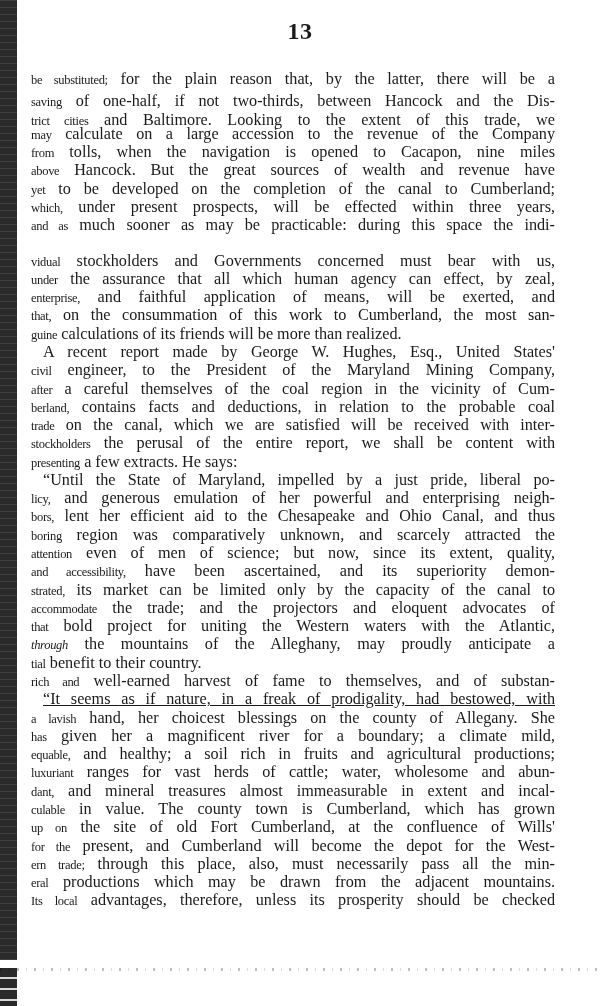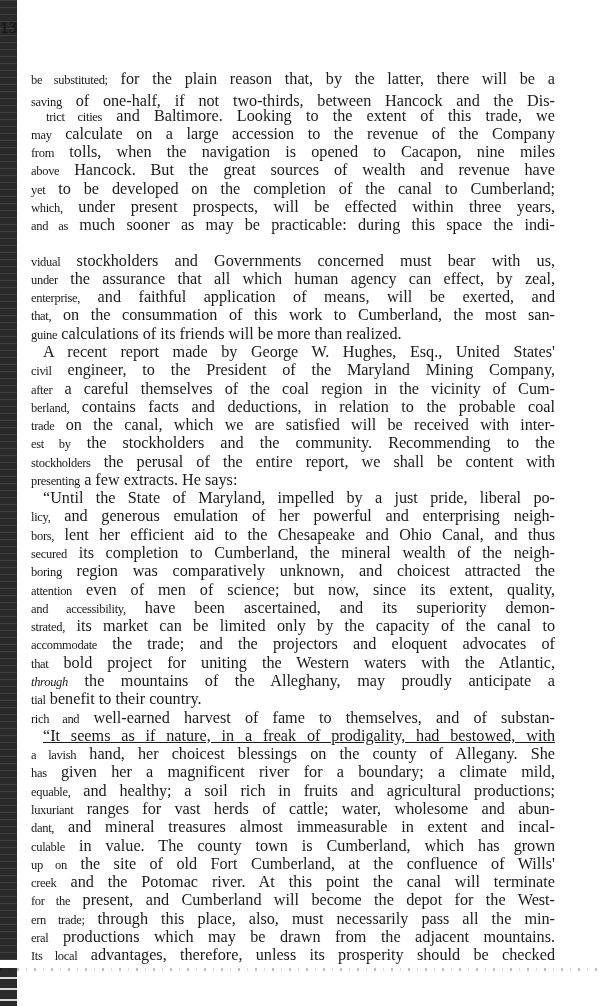--- a/index.html
+++ b/index.html
@@ -16,22 +16,22 @@
   }
   .edge-strip-bottom {
     position: absolute; left: 0; top: 968px; width: 17px; height: 38px;
     background: repeating-linear-gradient(180deg, #2a2a2a 0 9px, #d8d8d8 9px 11px);
   }
   .scan-noise {
     position: absolute; left: 0; top: 968px; width: 600px; height: 3px;
     background: repeating-linear-gradient(90deg, rgba(0,0,0,0.25) 0 2px, transparent 2px 9px, rgba(0,0,0,0.15) 9px 10px, transparent 10px 17px);
   }
   .page-number {
-    position: absolute; top: 18px; left: 0; width: 600px; text-align: left;
-    font-size: 17px; font-weight: bold; letter-spacing: 0.5px;
+    position: absolute; top: 18px; left: 0; width: 600px; text-align: center;
+    font-size: 24px; font-weight: bold; letter-spacing: 0.5px;
   }
   .text-block {
     position: absolute; left: 31px; top: 70px; width: 524px;
   }
   .line {
     display: block; height: 21.9px; line-height: 21.9px;
     font-size: 16.2px; white-space: nowrap;
     text-align: justify; text-align-last: justify;
   }
   .line.last { text-align-last: left; }
@@ -43,59 +43,56 @@
 
 <div class="edge-strip"></div>
 <div class="edge-strip-bottom"></div>
 <div class="scan-noise"></div>
 
 <div class="page-number">13</div>
 
 <div class="text-block" id="text-block">
     <div class="line" style="height: 18.2917px; line-height: 18.2917px;"><span class="small">be substituted;</span><span> for the plain reason that, by the latter, there will be a</span></div>
     <div class="line" style="height: 18.2917px; line-height: 27px;"><span class="small">saving</span><span> of one-half, if not two-thirds, between Hancock and the Dis-</span></div>
-    <div class="line" style="height: 18.2917px; line-height: 19px; margin-left: 15px;"><span class="small">trict cities</span><span> and Baltimore.  Looking to the extent of this trade, we</span></div>
+    <div class="line" style="height: 18.2917px; line-height: 27px;"><span class="small">trict cities</span><span> and Baltimore.  Looking to the extent of this trade, we</span></div>
     <div class="line" style="height: 18.2917px; line-height: 18.2917px;"><span class="small">may</span><span> calculate on a large accession to the revenue of the Company</span></div>
     <div class="line" style="height: 18.2917px; line-height: 18.2917px;"><span class="small">from</span><span> tolls, when the navigation is opened to Cacapon, nine miles</span></div>
     <div class="line" style="height: 18.2917px; line-height: 18.2917px;"><span class="small">above</span><span> Hancock.  But the great sources of wealth and revenue have</span></div>
     <div class="line" style="height: 18.2917px; line-height: 18.2917px;"><span class="small">yet</span><span> to be developed on the completion of the canal to Cumberland;</span></div>
     <div class="line" style="height: 18.2917px; line-height: 18.2917px;"><span class="small">which,</span><span> under present prospects, will be effected within three years,</span></div>
     <div class="line" style="height: 18.2917px; line-height: 18.2917px;"><span class="small">and as</span><span> much sooner as may be practicable: during this space the indi-</span></div>
     <div class="line" style="height: 18.2917px; line-height: 18.2917px; margin-top: 17px;"><span class="small">vidual</span><span> stockholders and Governments concerned must bear with us,</span></div>
     <div class="line" style="height: 18.2917px; line-height: 18.2917px;"><span class="small">under</span><span> the assurance that all which human agency can effect, by zeal,</span></div>
     <div class="line" style="height: 18.2917px; line-height: 18.2917px;"><span class="small">enterprise,</span><span> and faithful application of means, will be exerted, and</span></div>
     <div class="line" style="height: 18.2917px; line-height: 19px;"><span class="small">that,</span><span> on the consummation of this work to Cumberland, the most san-</span></div>
     <div class="line last" style="height: 18.2917px; line-height: 18.2917px;"><span class="small">guine</span><span> calculations of its friends will be more than realized.</span></div>
     <div class="line indent" style="height: 18.2917px; line-height: 18.2917px;"><span>A recent report made by George W. Hughes, Esq., United States'</span></div>
     <div class="line" style="height: 18.2917px; line-height: 18.2917px;"><span class="small">civil</span><span> engineer, to the President of the Maryland Mining Company,</span></div>
     <div class="line" style="height: 18.2917px; line-height: 18.2917px;"><span class="small">after</span><span> a careful themselves of the coal region in the vicinity of Cum-</span></div>
     <div class="line" style="height: 18.2917px; line-height: 18.2917px;"><span class="small">berland,</span><span> contains facts and deductions, in relation to the probable coal</span></div>
     <div class="line" style="height: 18.2917px; line-height: 18.2917px;"><span class="small">trade</span><span> on the canal, which we are satisfied will be received with inter-</span></div>
-    <div class="line" style="height: 18.2917px; line-height: 18.2917px;"><span class="small">est by</span><span> the stockholders and the community.  Recommending to the</span></div>
     <div class="line" style="height: 18.2917px; line-height: 18.2917px;"><span class="small">stockholders</span><span> the perusal of the entire report, we shall be content with</span></div>
     <div class="line last" style="height: 18.2917px; line-height: 18.2917px;"><span class="small">presenting</span><span> a few extracts.  He says:</span></div>
     <div class="line indent" style="height: 18.2917px; line-height: 18.2917px;"><span>“Until the State of Maryland, impelled by a just pride, liberal po-</span></div>
     <div class="line" style="height: 18.2917px; line-height: 18.2917px;"><span class="small">licy,</span><span> and generous emulation of her powerful and enterprising neigh-</span></div>
     <div class="line" style="height: 18.2917px; line-height: 18.2917px;"><span class="small">bors,</span><span> lent her efficient aid to the Chesapeake and Ohio Canal, and thus</span></div>
-    <div class="line" style="height: 18.2917px; line-height: 18.2917px;"><span class="small">secured</span><span> its completion to Cumberland, the mineral wealth of the neigh-</span></div>
-    <div class="line" style="height: 18.2917px; line-height: 18.2917px;"><span class="small">boring</span><span> region was comparatively unknown, and choicest attracted the</span></div>
+    <div class="line" style="height: 18.2917px; line-height: 18.2917px;"><span class="small">boring</span><span> region was comparatively unknown, and scarcely attracted the</span></div>
     <div class="line" style="height: 18.2917px; line-height: 18.2917px;"><span class="small">attention</span><span> even of men of science; but now, since its extent, quality,</span></div>
     <div class="line" style="height: 18.2917px; line-height: 18.2917px;"><span class="small">and accessibility,</span><span> have been ascertained, and its superiority demon-</span></div>
     <div class="line" style="height: 18.2917px; line-height: 18.2917px;"><span class="small">strated,</span><span> its market can be limited only by the capacity of the canal to</span></div>
     <div class="line" style="height: 18.2917px; line-height: 18.2917px;"><span class="small">accommodate</span><span> the trade; and the projectors and eloquent advocates of</span></div>
     <div class="line" style="height: 18.2917px; line-height: 18.2917px;"><span class="small">that</span><span> bold project for uniting the Western waters with the Atlantic,</span></div>
     <div class="line" style="height: 18.2917px; line-height: 18.2917px;"><span class="small" style="font-style: italic;">through</span><span> the mountains of the Alleghany, may proudly anticipate a</span></div>
     <div class="line last" style="height: 18.2917px; line-height: 18.2917px;"><span class="small">tial</span><span> benefit to their country.</span></div>
     <div class="line" style="height: 18.2917px; line-height: 18.2917px;"><span class="small">rich and</span><span> well-earned harvest of fame to themselves, and of substan-</span></div>
     <div class="line indent" style="height: 18.2917px; line-height: 18.2917px; text-decoration: underline;"><span>“It seems as if nature, in a freak of prodigality, had bestowed, with</span></div>
     <div class="line" style="height: 18.2917px; line-height: 18.2917px;"><span class="small">a lavish</span><span> hand, her choicest blessings on the county of Allegany.  She</span></div>
     <div class="line" style="height: 18.2917px; line-height: 18.2917px;"><span class="small">has</span><span> given her a magnificent river for a boundary; a climate mild,</span></div>
     <div class="line" style="height: 18.2917px; line-height: 18.2917px;"><span class="small">equable,</span><span> and healthy; a soil rich in fruits and agricultural productions;</span></div>
     <div class="line" style="height: 18.2917px; line-height: 18.2917px;"><span class="small">luxuriant</span><span> ranges for vast herds of cattle; water, wholesome and abun-</span></div>
     <div class="line" style="height: 18.2917px; line-height: 18.2917px;"><span class="small">dant,</span><span> and mineral treasures almost immeasurable in extent and incal-</span></div>
     <div class="line" style="height: 18.2917px; line-height: 18.2917px;"><span class="small">culable</span><span> in value.  The county town is Cumberland, which has grown</span></div>
     <div class="line" style="height: 18.2917px; line-height: 18.2917px;"><span class="small">up on</span><span> the site of old Fort Cumberland, at the confluence of Wills'</span></div>
-    <div class="line" style="height: 18.2917px; line-height: 18.2917px;"><span class="small">creek</span><span> and the Potomac river.  At this point the canal will terminate</span></div>
     <div class="line" style="height: 18.2917px; line-height: 18.2917px;"><span class="small">for the</span><span> present, and Cumberland will become the depot for the West-</span></div>
     <div class="line" style="height: 18.2917px; line-height: 18.2917px;"><span class="small">ern trade;</span><span> through this place, also, must necessarily pass all the min-</span></div>
     <div class="line" style="height: 18.2917px; line-height: 18.2917px;"><span class="small">eral</span><span> productions which may be drawn from the adjacent mountains.</span></div>
     <div class="line" style="height: 18.2917px; line-height: 18.2917px;"><span class="small">Its local</span><span> advantages, therefore, unless its prosperity should be checked</span></div>
   </div>
 
 </body></html>

